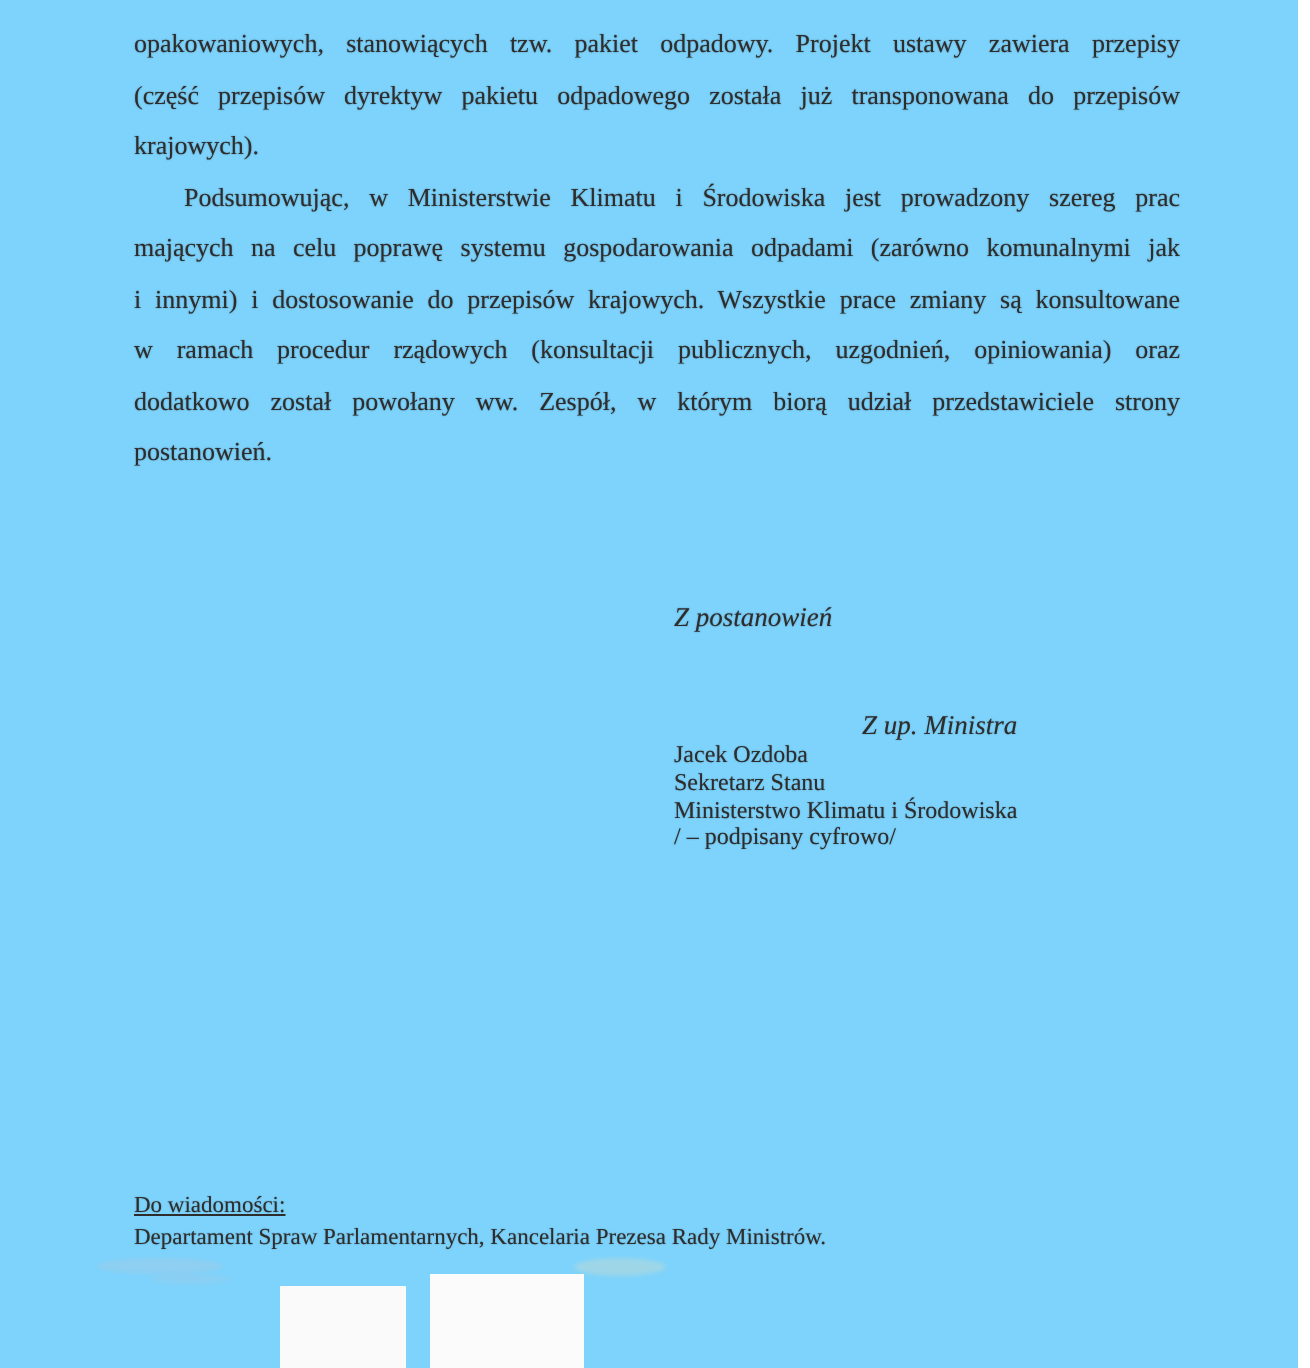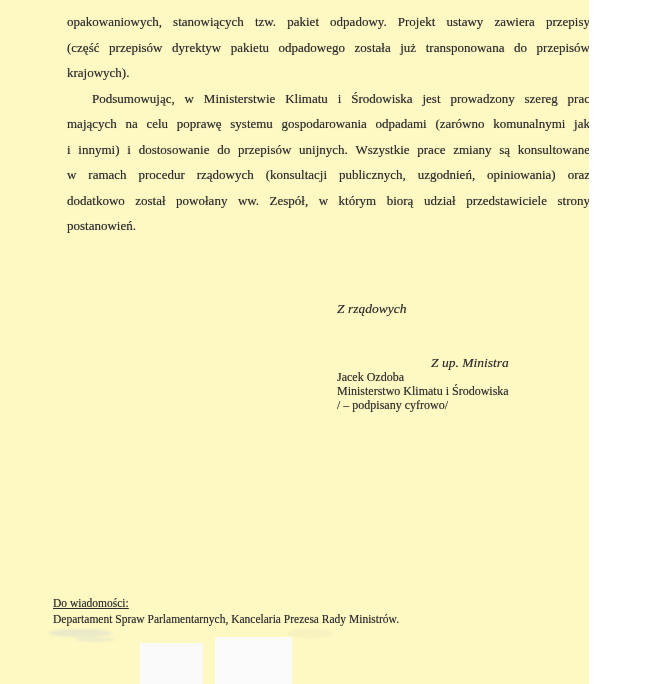--- a/index.html
+++ b/index.html
@@ -1,20 +1,20 @@
 <!DOCTYPE html>
 <html><head>
 <meta charset="utf-8">
 <style>
   html, body { margin: 0; padding: 0; background: #ffffff; }
   .doc {
     position: relative;
-    width: 589px;
+    width: 649px;
     height: 684px;
-    background: #fef9c3;
+    background: #7dd3fc;
     overflow: hidden;
     font-family: "Liberation Serif", serif;
     color: #2d2d2d;
   }
   .body-text {
     position: absolute;
     left: 67px;
     top: 9px;
     width: 523px;
     font-size: 13px;
@@ -50,21 +50,21 @@
     font-style: italic;
     line-height: 17px;
     text-align: right;
   }
   .sig-line {
     font-size: 12px;
     line-height: 13.8px;
   }
   .cc {
     position: absolute;
-    left: 53px;
+    left: 67px;
     top: 595px;
     font-size: 11.5px;
     text-shadow: 0 0 0.7px rgba(45,45,45,0.5);
   }
   .cc-heading {
     line-height: 16px;
     text-decoration: underline;
   }
   .cc-recipients { line-height: 16px; }
   .scan-artifact {
@@ -81,31 +81,32 @@
 <body>
 
 <div class="doc">
 
   <div class="body-text">
     <div class="ln j">opakowaniowych, stanowiących tzw. pakiet odpadowy. Projekt ustawy zawiera przepisy</div>
     <div class="ln j">(część przepisów dyrektyw pakietu odpadowego została już transponowana do przepisów</div>
     <div class="ln">krajowych).</div>
     <div class="ln j indent">Podsumowując, w Ministerstwie Klimatu i Środowiska jest prowadzony szereg prac</div>
     <div class="ln j">mających na celu poprawę systemu gospodarowania odpadami (zarówno komunalnymi jak</div>
-    <div class="ln j">i innymi) i dostosowanie do przepisów unijnych. Wszystkie prace zmiany są konsultowane</div>
+    <div class="ln j">i innymi) i dostosowanie do przepisów krajowych. Wszystkie prace zmiany są konsultowane</div>
     <div class="ln j">w ramach procedur rządowych (konsultacji publicznych, uzgodnień, opiniowania) oraz</div>
     <div class="ln j">dodatkowo został powołany ww. Zespół, w którym biorą udział przedstawiciele strony</div>
     <div class="ln">postanowień.</div>
   </div>
 
-  <div class="closing">Z rządowych</div>
+  <div class="closing">Z postanowień</div>
 
   <div class="sig">
     <div class="sig-authority">Z up. Ministra</div>
     <div class="sig-line">Jacek Ozdoba</div>
+    <div class="sig-line">Sekretarz Stanu</div>
     <div class="sig-line">Ministerstwo Klimatu i Środowiska</div>
     <div class="sig-line">/ – podpisany cyfrowo/</div>
   </div>
 
   <div class="cc">
     <div class="cc-heading">Do wiadomości:</div>
     <div class="cc-recipients">Departament Spraw Parlamentarnych, Kancelaria Prezesa Rady Ministrów.</div>
   </div>
 
   <div class="scan-artifact art-smudge1"></div>

